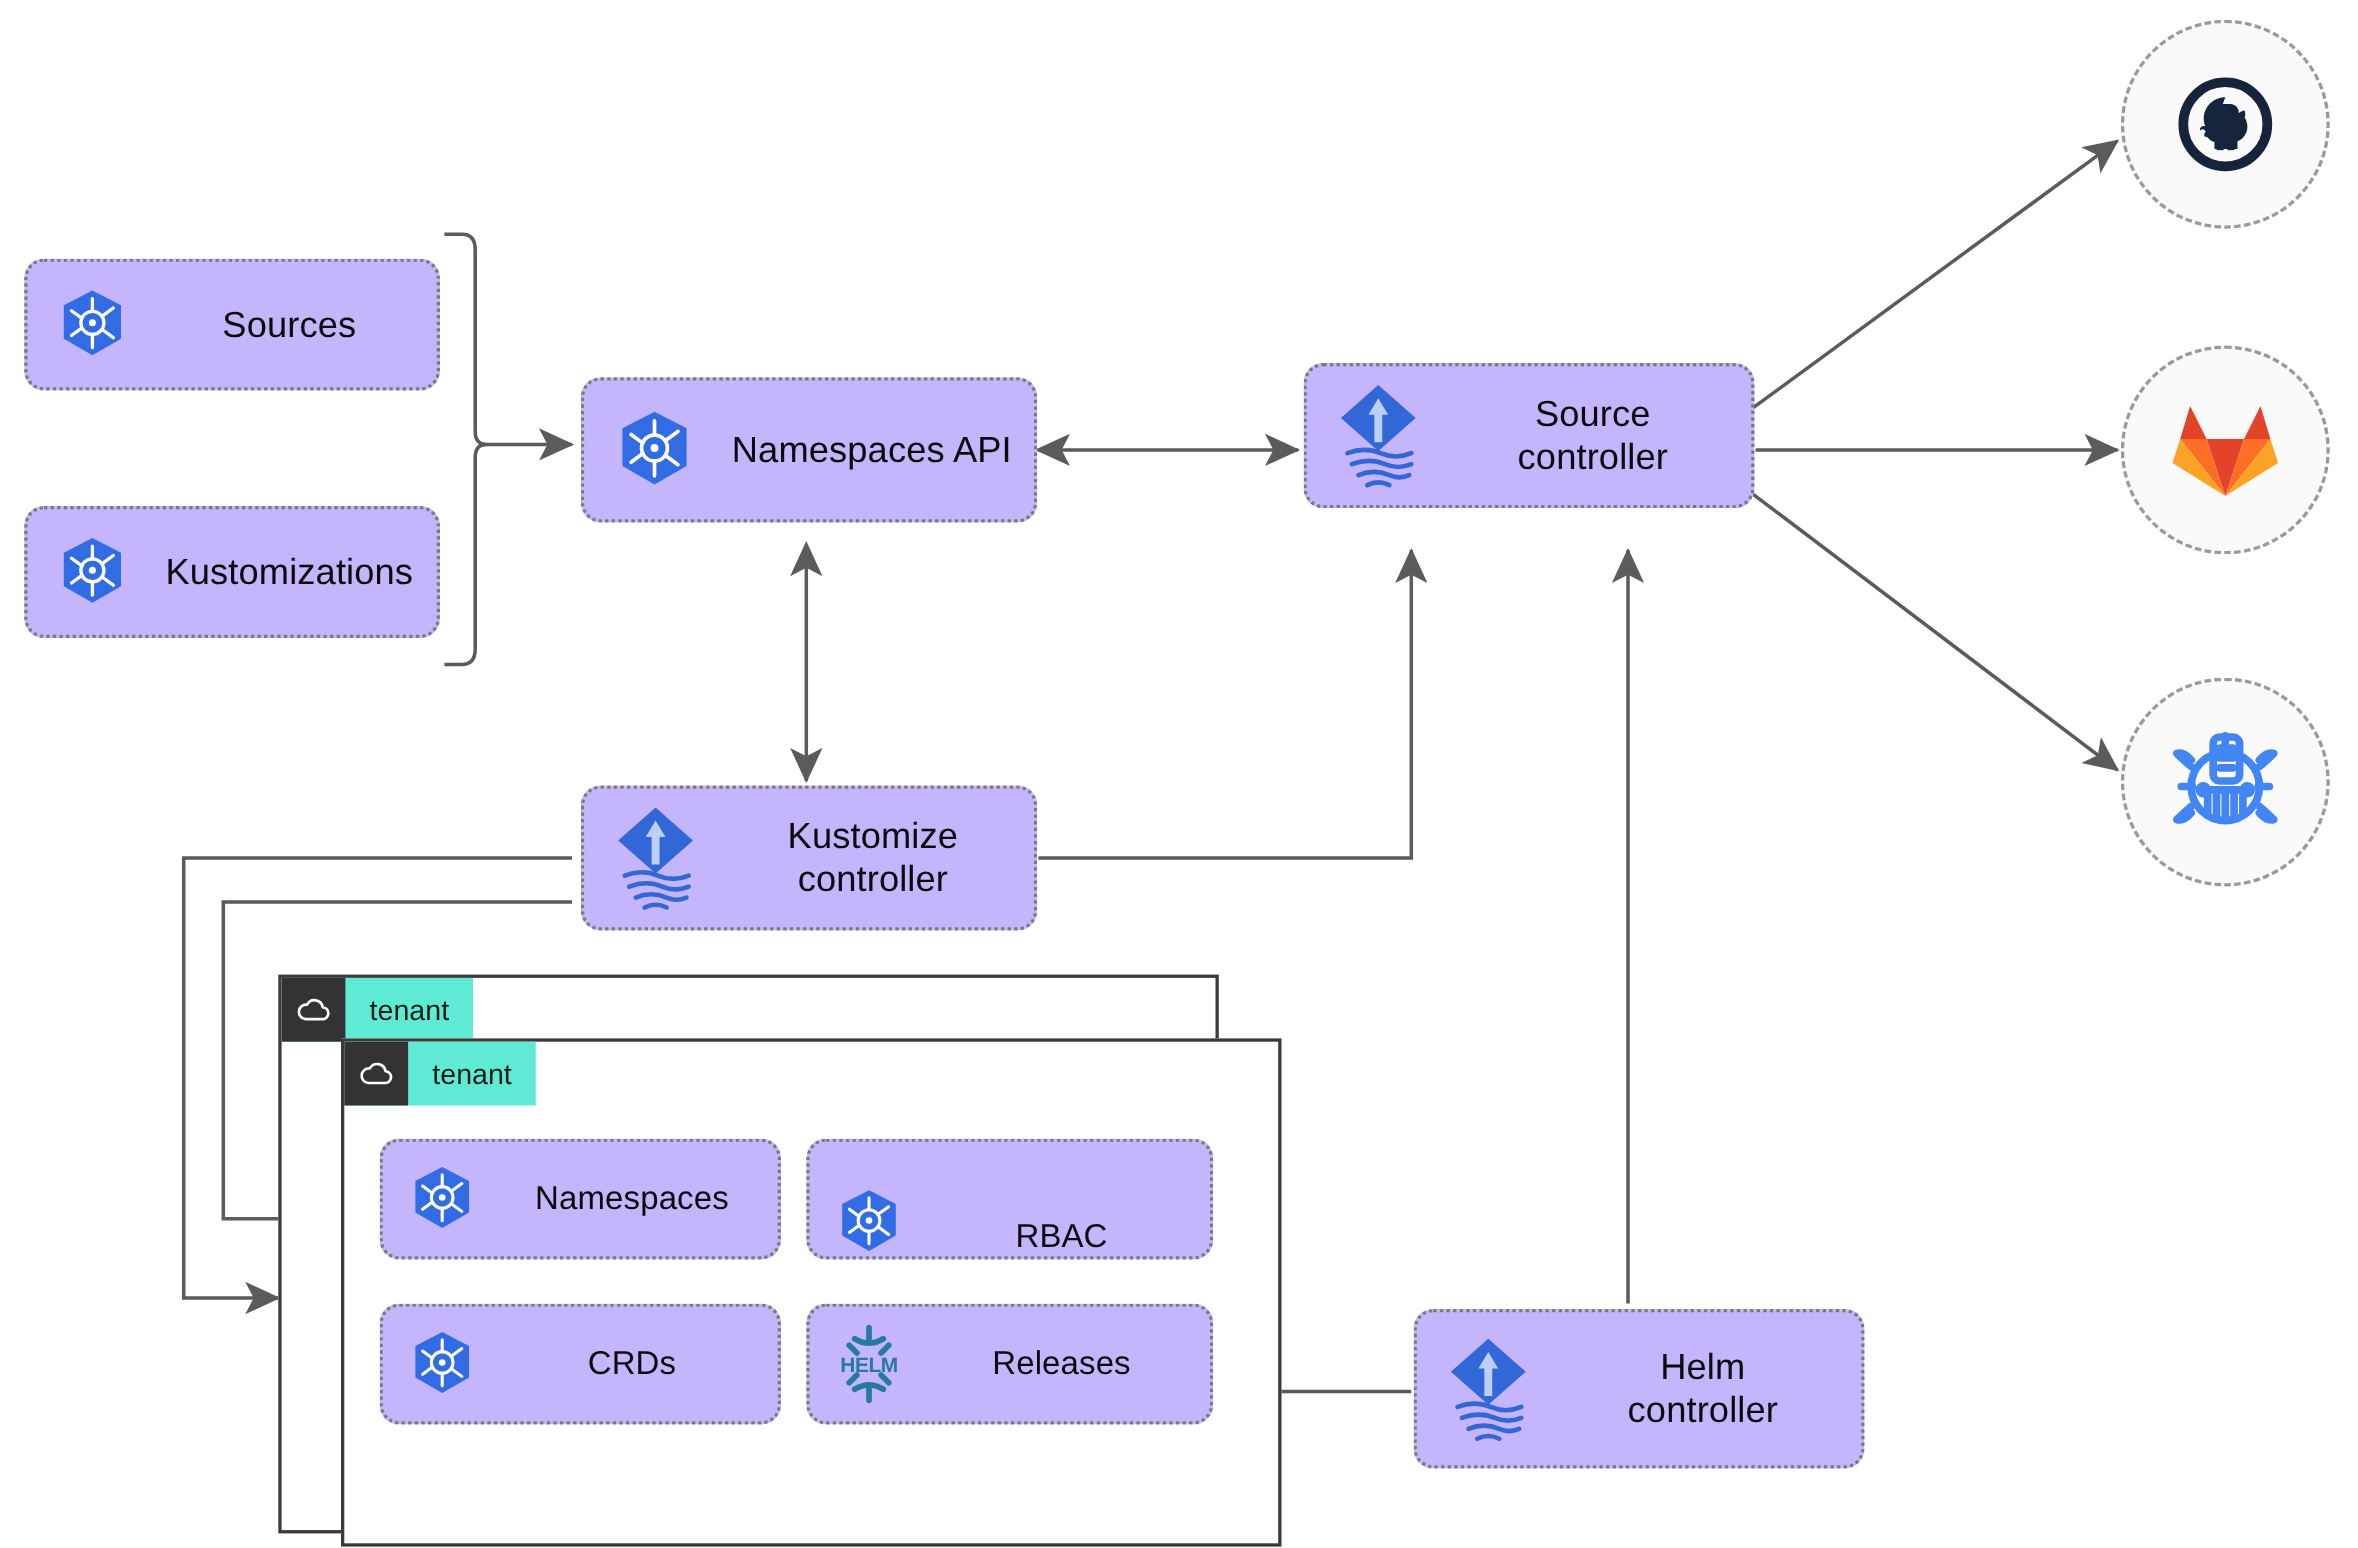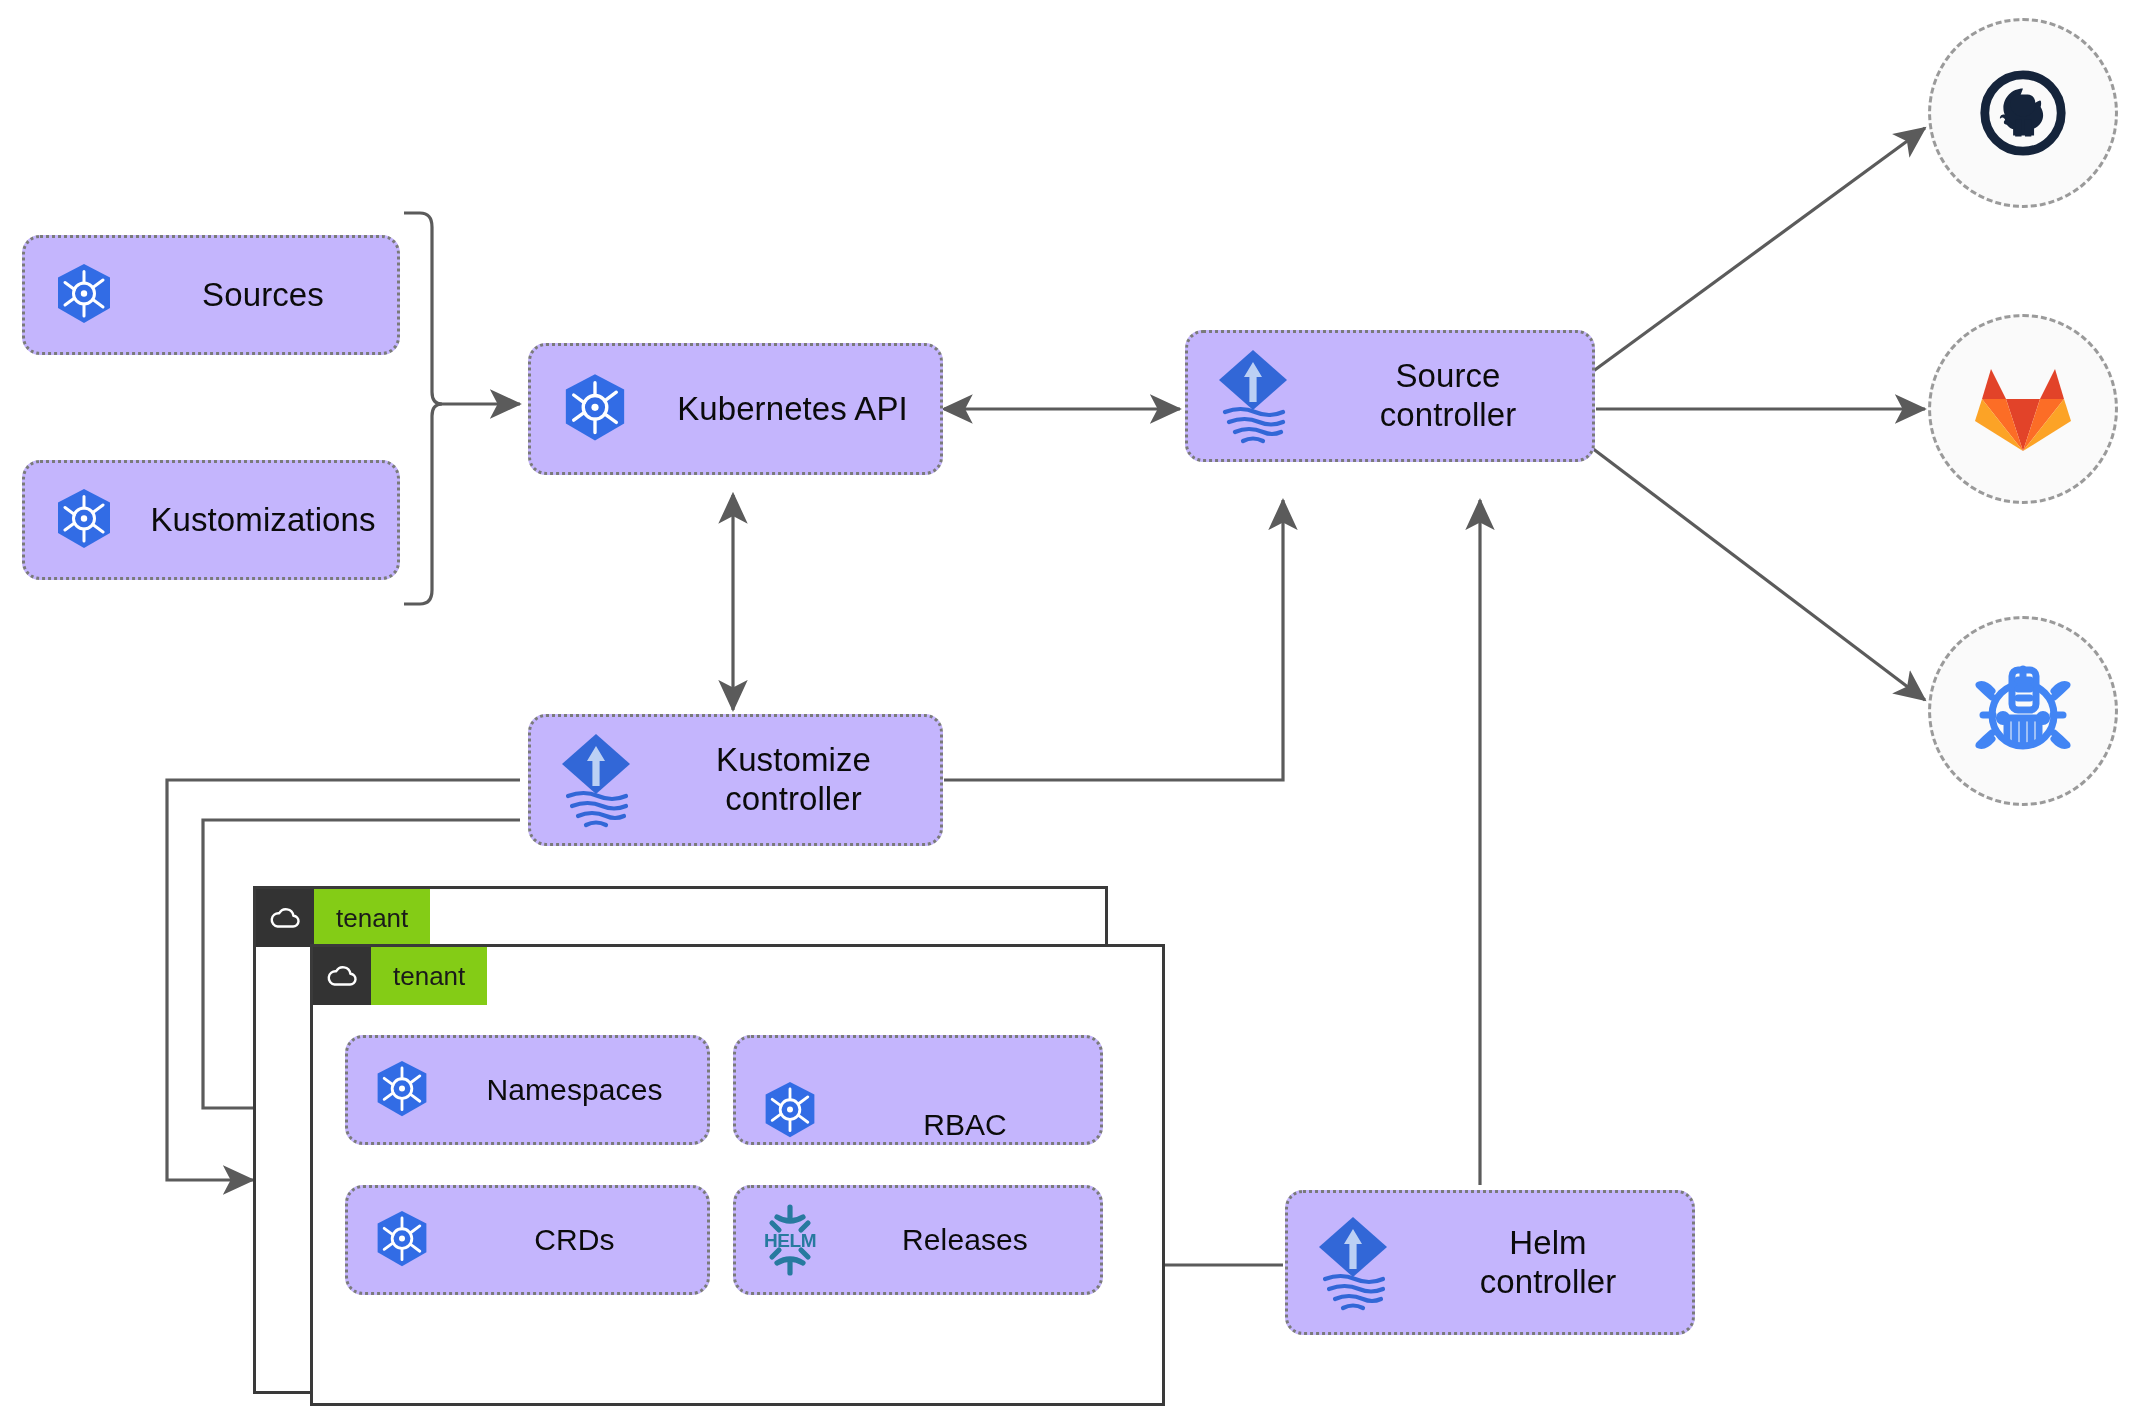--- a/index.html
+++ b/index.html
@@ -29,21 +29,21 @@
     box-sizing:border-box;
   }
 
   
   .tenant{
     position:absolute;background:#ffffff;border:3px solid #3a3a3a;
     box-sizing:border-box;
   }
   .tenant-tab{
     position:absolute;top:-0px;left:-0px;height:58px;
-    display:flex;align-items:center;background:#84cc16;
+    display:flex;align-items:center;background:#5eead4;
   }
   .tenant-badge{
     width:58px;height:58px;background:#333333;
     display:flex;align-items:center;justify-content:center;flex:0 0 auto;
   }
   .tenant-name{
     font-size:26px;color:#1a1a1a;padding:0 22px;white-space:nowrap;
   }
 
   svg.wires{position:absolute;left:0;top:0;width:2144px;height:1407px;pointer-events:none;}
@@ -147,21 +147,21 @@
     <span class="ico" style="width:128px;">
       <svg width="72" height="74" viewBox="0 0 64 66">
         <path d="M32 2 58 15.5 58 46 32 61 6 46 6 15.5Z" fill="#326CE5"></path>
         <g fill="none" stroke="#ffffff" stroke-width="3" stroke-linecap="round">
           <circle cx="32" cy="31.5" r="10.5"></circle>
           <path d="M32 9.5v11.5M32 42v12M13 20.5l9.5 7M41.5 38l9.5 7M13 43l9.5-7M41.5 25l9.5-7"></path>
         </g>
         <circle cx="32" cy="31.5" r="3.2" fill="#ffffff"></circle>
       </svg>
     </span>
-    <span class="lbl">Kubernetes API</span>
+    <span class="lbl">Namespaces API</span>
   </div>
 
   <div class="node" style="left:1185px;top:330px;width:410px;height:132px;z-index:5;">
     <span class="ico" style="width:130px;">
       <svg width="88" height="100" viewBox="0 0 88 100">
         <path d="M44 4 78 34 44 64 10 34Z" fill="#3267D7"></path>
         <path d="M44 16 53 31 47.6 31 47.6 56 40.4 56 40.4 31 35 31Z" fill="#BBD0F4"></path>
         <g fill="none" stroke="#3267D7" stroke-width="4.2" stroke-linecap="round">
           <path d="M16 66 Q32 60 46 66 Q60 72 74 66"></path>
           <path d="M20 76 Q36 70 50 76 Q62 81 74 76"></path>

